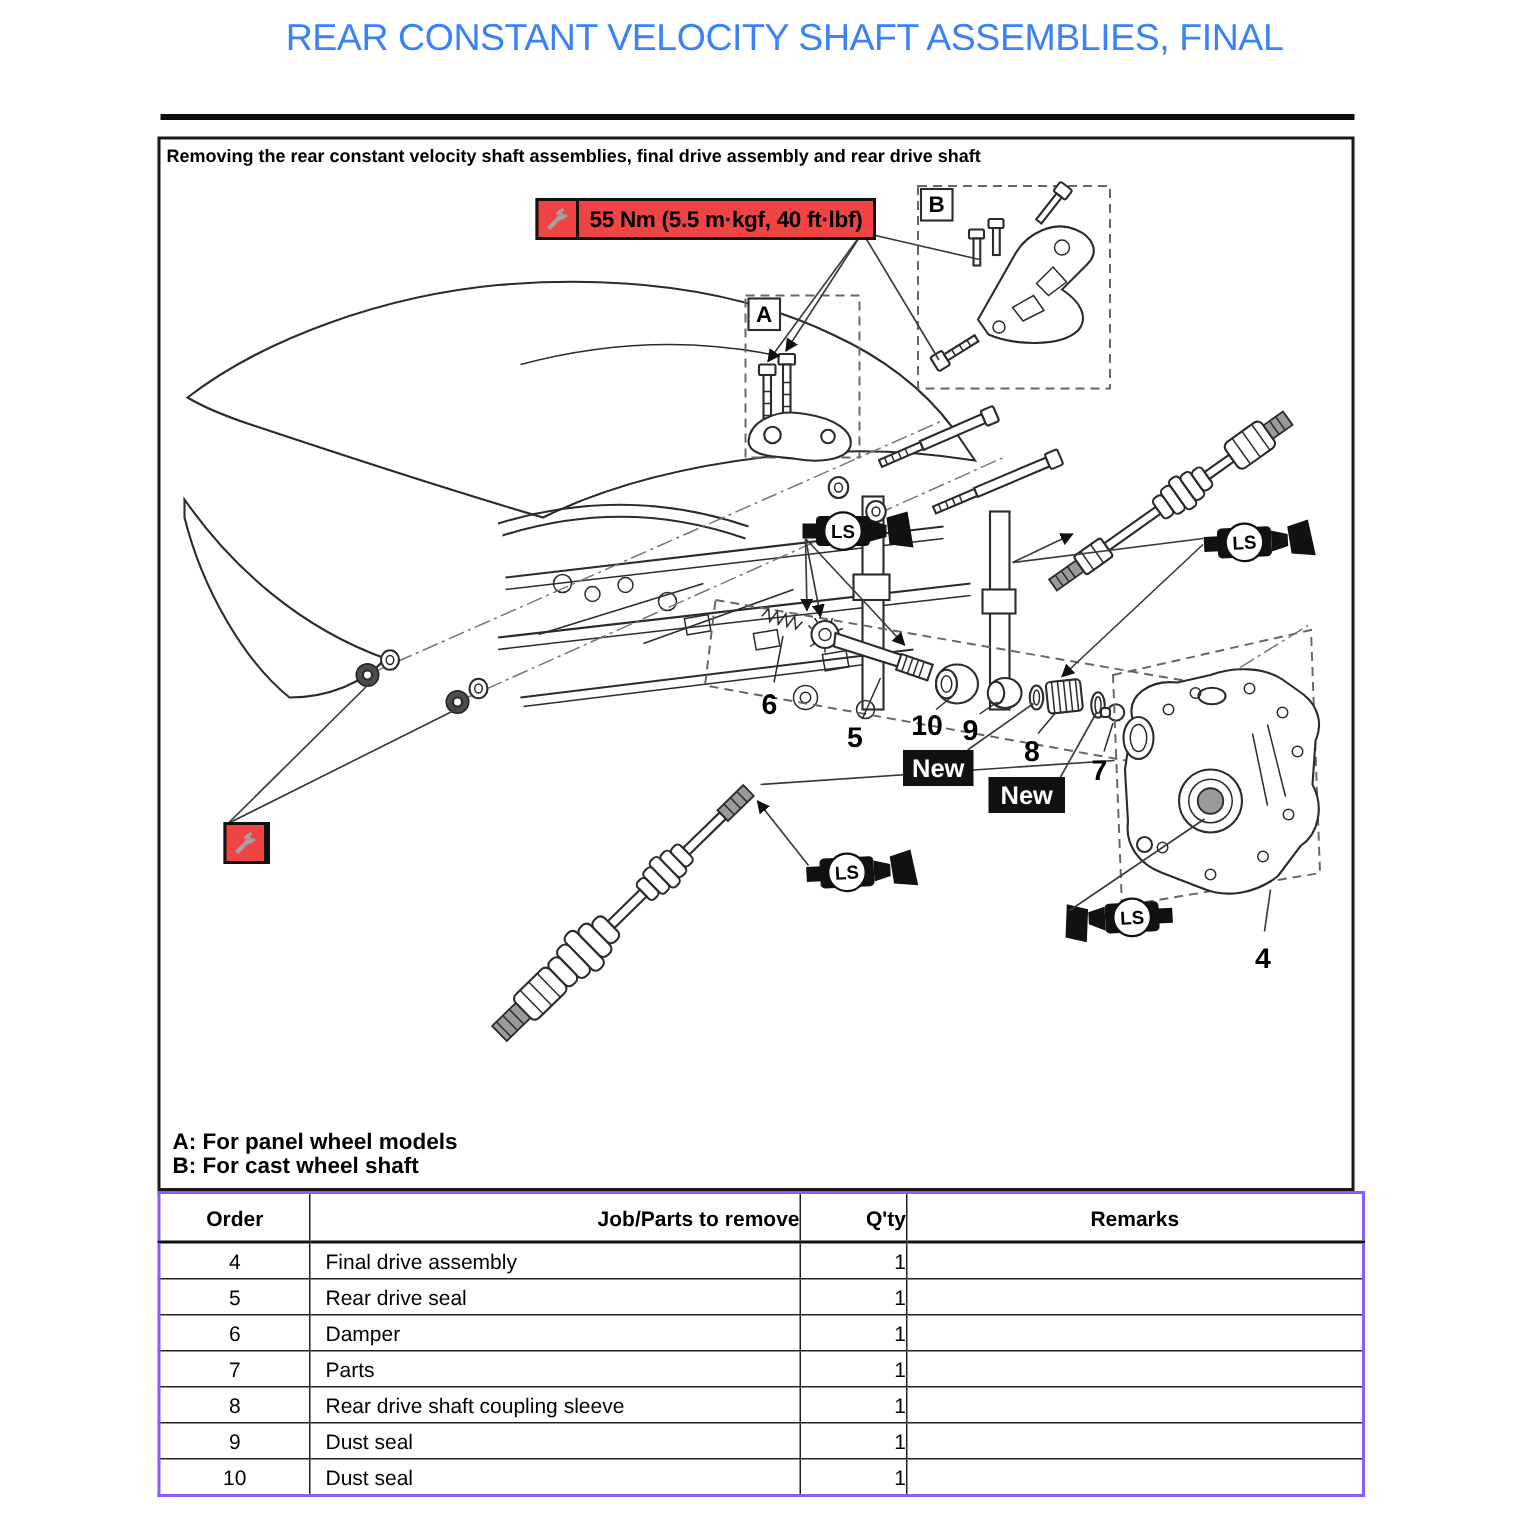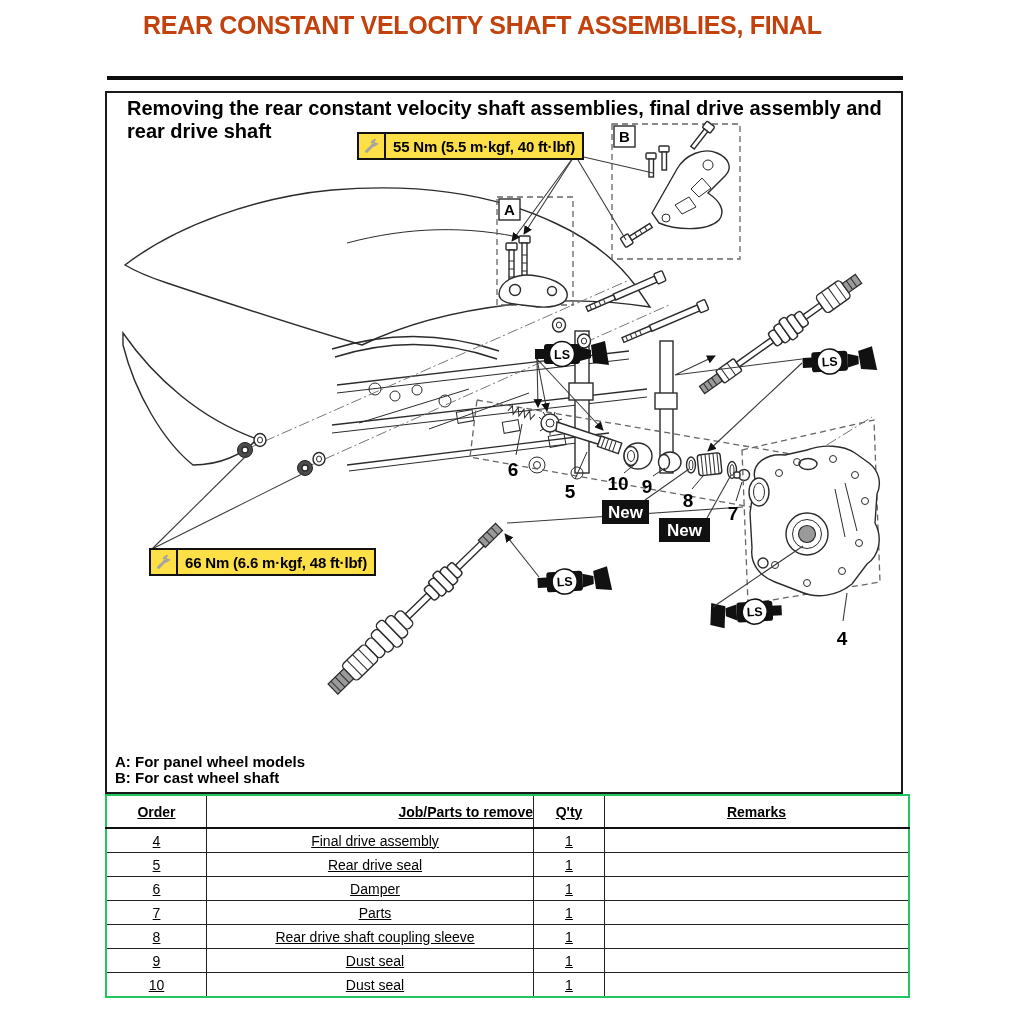--- a/index.html
+++ b/index.html
@@ -1,40 +1,40 @@
 <!DOCTYPE html>
 <html><head>
 <meta charset="utf-8">
 <style>
   html,body{margin:0;padding:0;background:#fff;}
   body{width:1024px;height:1024px;position:relative;overflow:hidden;
        font-family:"Liberation Sans",sans-serif;color:#000;}
-  .page-title{position:absolute;top:10px;right:121px;width:760px;text-align:left;
-       font-size:25px;font-weight:bold;line-height:31px;letter-spacing:-.3px;color:#c2410c;}
+  .page-title{position:absolute;top:10px;right:121px;width:760px;text-align:center;
+       font-size:25px;font-weight:normal;line-height:31px;letter-spacing:-.3px;color:#3b82f6;}
   .title-rule{position:absolute;left:107px;top:76px;width:796px;height:4px;background:#0d0d0d;}
   .figure-panel{position:absolute;left:105px;top:91px;width:798px;height:703px;
        border:2px solid #1a1a1a;box-sizing:border-box;background:#fff;}
-  .figure-caption{position:absolute;left:20px;top:4px;font-size:20px;font-weight:bold;z-index:3;}
+  .figure-caption{position:absolute;left:4px;top:4px;font-size:12px;font-weight:bold;z-index:3;}
   .diagram-svg{position:absolute;left:0;top:0;width:794px;height:699px;z-index:1;}
   .torque{position:absolute;display:flex;align-items:stretch;height:24px;border:2px solid #111;
-       background:#fde047;z-index:2;box-sizing:content-box;}
+       background:#ef4444;z-index:2;box-sizing:content-box;}
   .torque .wr{width:25px;display:flex;align-items:center;justify-content:center;border-right:2px solid #111;}
   .torque .tx{display:flex;align-items:center;padding:0 7px;font-size:15px;font-weight:bold;white-space:nowrap;letter-spacing:-.2px;}
   .t55{left:250px;top:39px;}
   .t66{left:42px;top:455px;}
   .notes{position:absolute;left:8px;bottom:6px;font-size:15px;font-weight:bold;line-height:16px;z-index:3;}
   .parts-table{position:absolute;left:105px;top:794px;width:798px;border-collapse:collapse;
        table-layout:fixed;font-size:14px;background:#fff;}
   .parts-table th,.parts-table td{border:1.5px solid #222;padding:0;}
-  .parts-table{border:2px solid #22c55e;text-decoration:underline;}
+  .parts-table{border:2px solid #8b5cf6;}
   .parts-table th{height:31px;font-size:14px;font-weight:bold;border-bottom:2px solid #111;}
   .parts-table td{height:23px;}
   .c-order{width:99px;text-align:center;}
-  .c-job{width:326px;text-align:center;padding-left:10px !important;}
-  .c-qty{width:70px;text-align:center;}
+  .c-job{width:326px;text-align:left;padding-left:10px !important;}
+  .c-qty{width:70px;text-align:right;}
   .c-rem{width:303px;}
   
   .ln{stroke:#2b2b2b;stroke-width:1.4;fill:none;}
   .lt{stroke:#2b2b2b;stroke-width:1;fill:none;}
   .ld{stroke:#3a3a3a;stroke-width:1.1;fill:none;}
   .dash{stroke:#666;stroke-width:1.3;fill:none;stroke-dasharray:6 4;}
   .dashdot{stroke:#777;stroke-width:1;fill:none;stroke-dasharray:11 3 2 3;}
   .wht{fill:#fff;stroke:#2b2b2b;stroke-width:1.4;}
   .gry{fill:#9a9a9a;stroke:#2b2b2b;stroke-width:1.2;}
   .dk{fill:#4c4c4c;stroke:#222;stroke-width:1;}
@@ -402,21 +402,20 @@
     </span>
     <span class="tx">55 Nm (5.5 m·kgf, 40 ft·lbf)</span>
   </div>
   <div class="torque t66">
     <span class="wr">
       <svg width="18" height="18" viewBox="0 0 20 20">
         <path d="M3 17 L12 8" stroke="#a3a3a3" stroke-width="3.2" fill="none"></path>
         <path d="M10 4 l4 4 M12 10 l4.5 -3 M9 6.5 l5 -4" stroke="#a3a3a3" stroke-width="2.2" fill="none"></path>
       </svg>
     </span>
-    <span class="tx">66 Nm (6.6 m·kgf, 48 ft·lbf)</span>
   </div>
 
   <div class="notes">
     <div>A: For panel wheel models</div>
     <div>B: For cast wheel shaft</div>
   </div>
 </div>
 
 <table class="parts-table">
   <thead>

